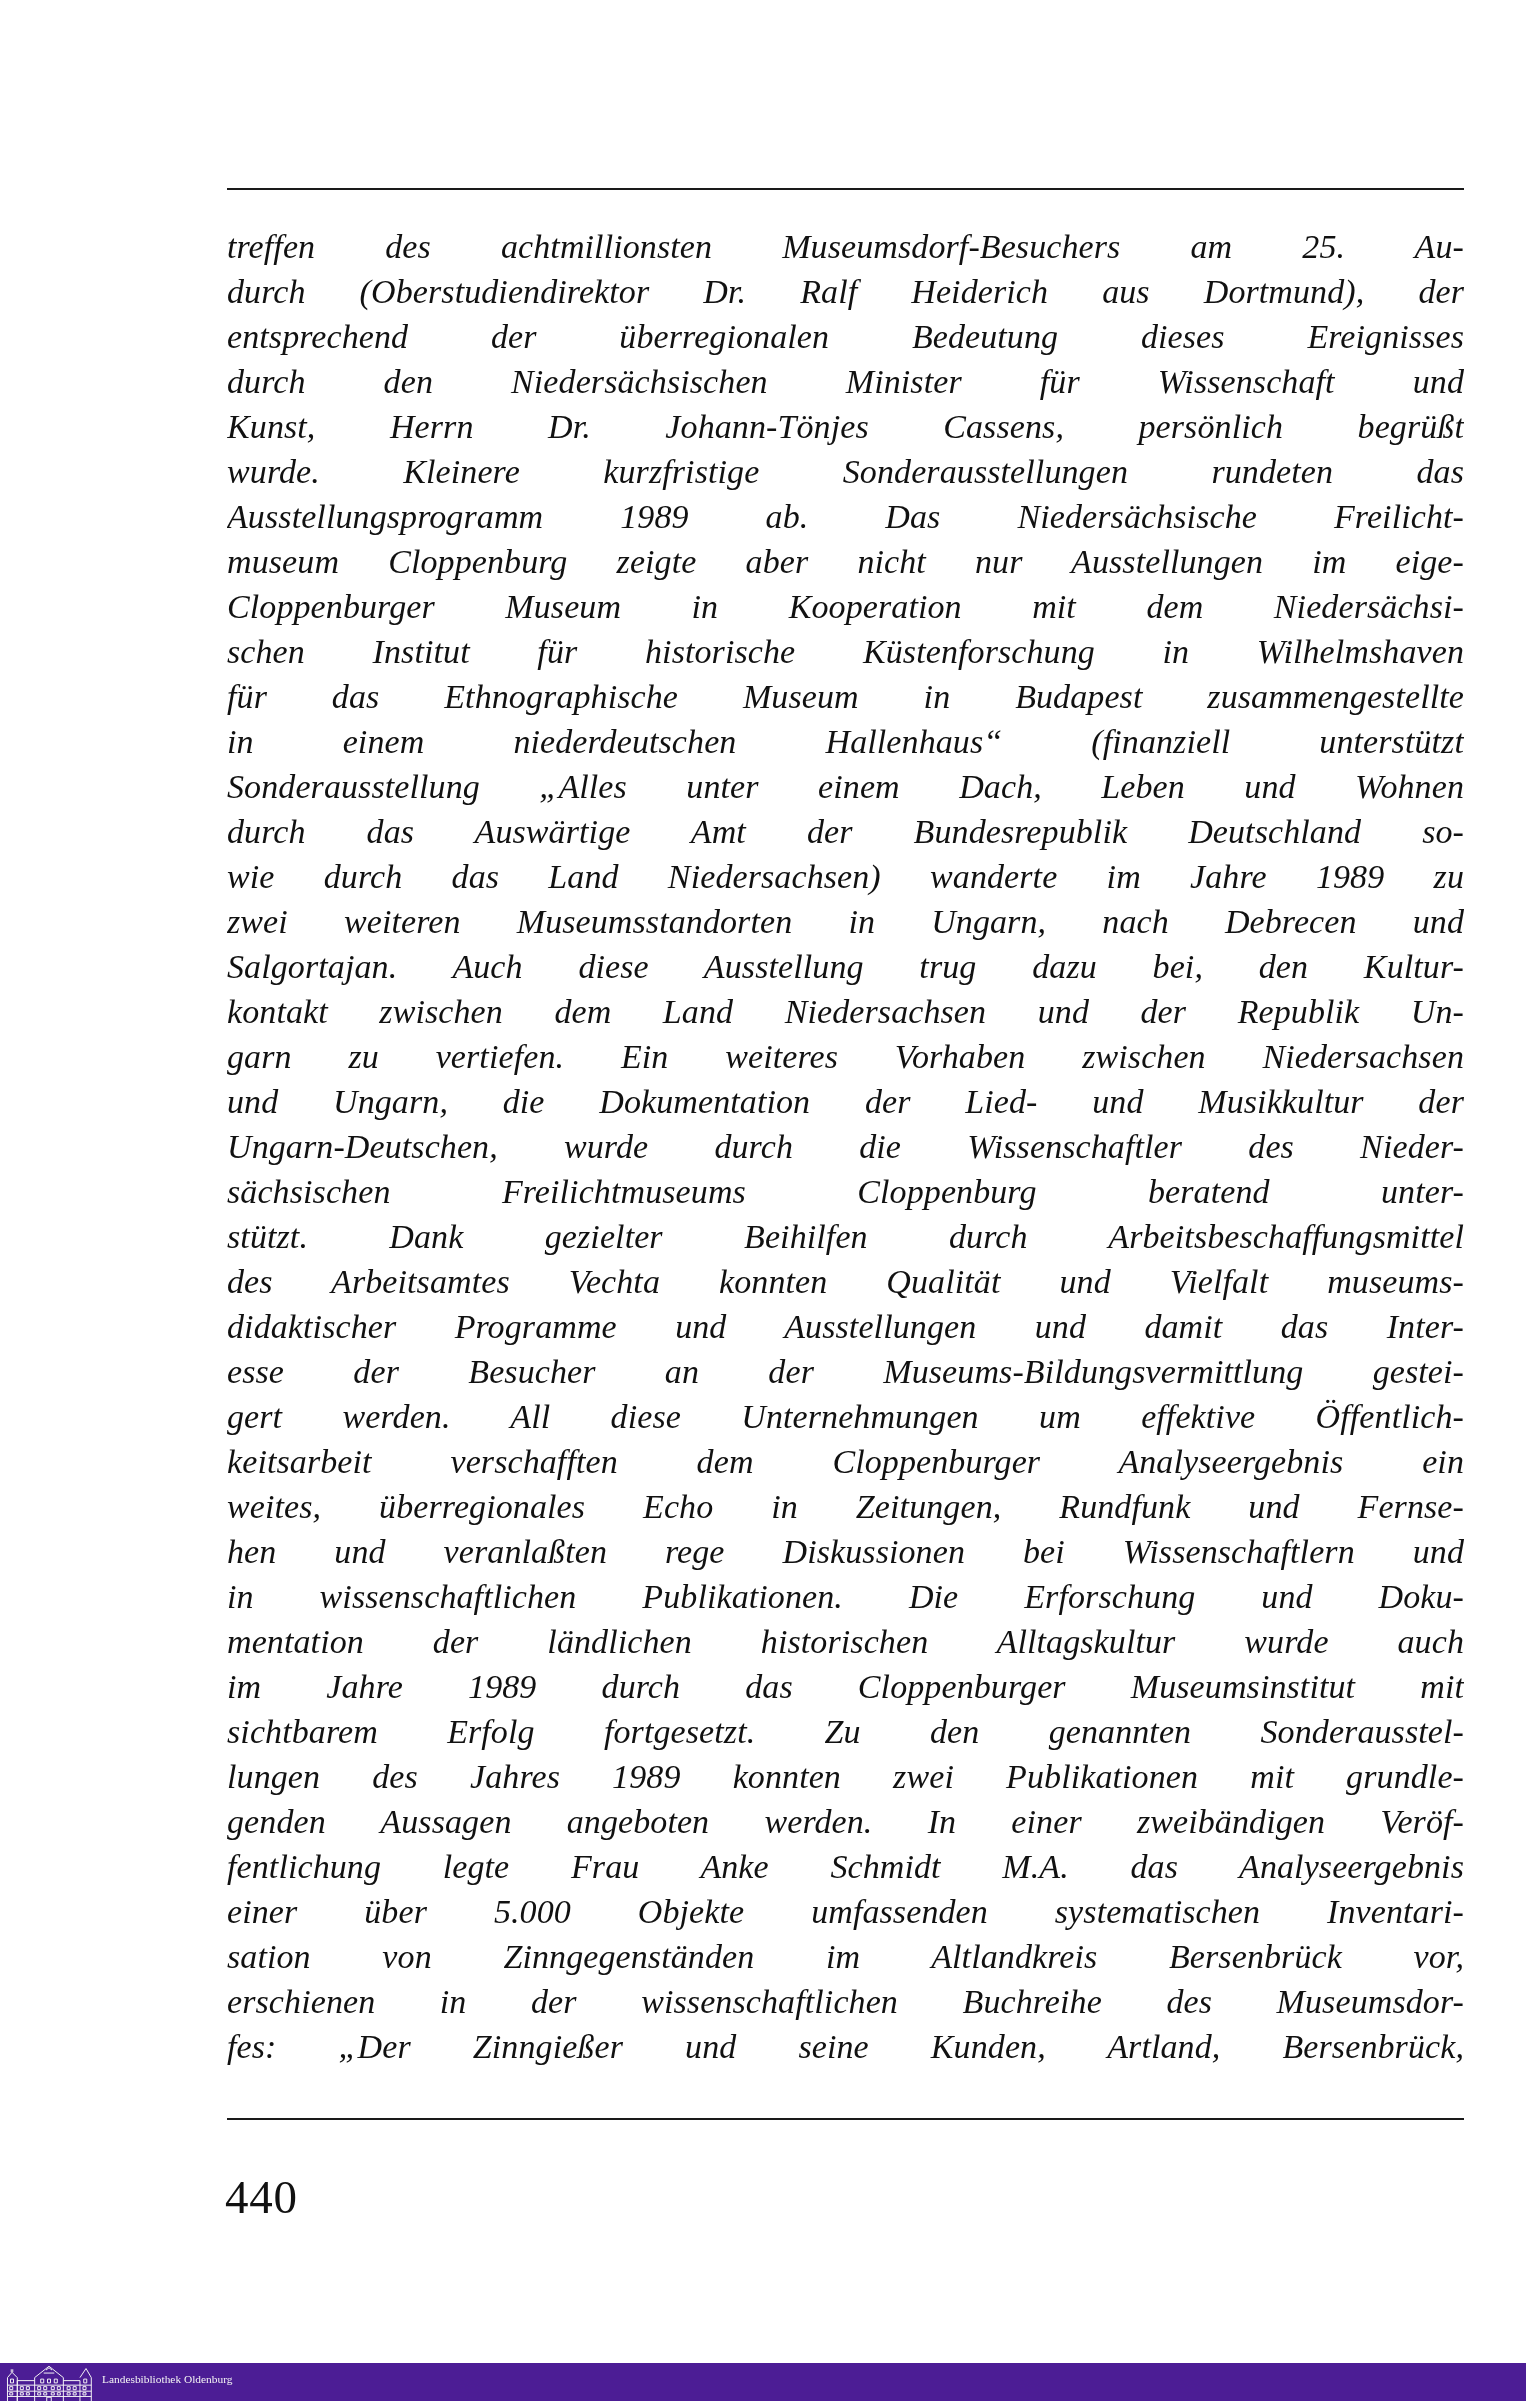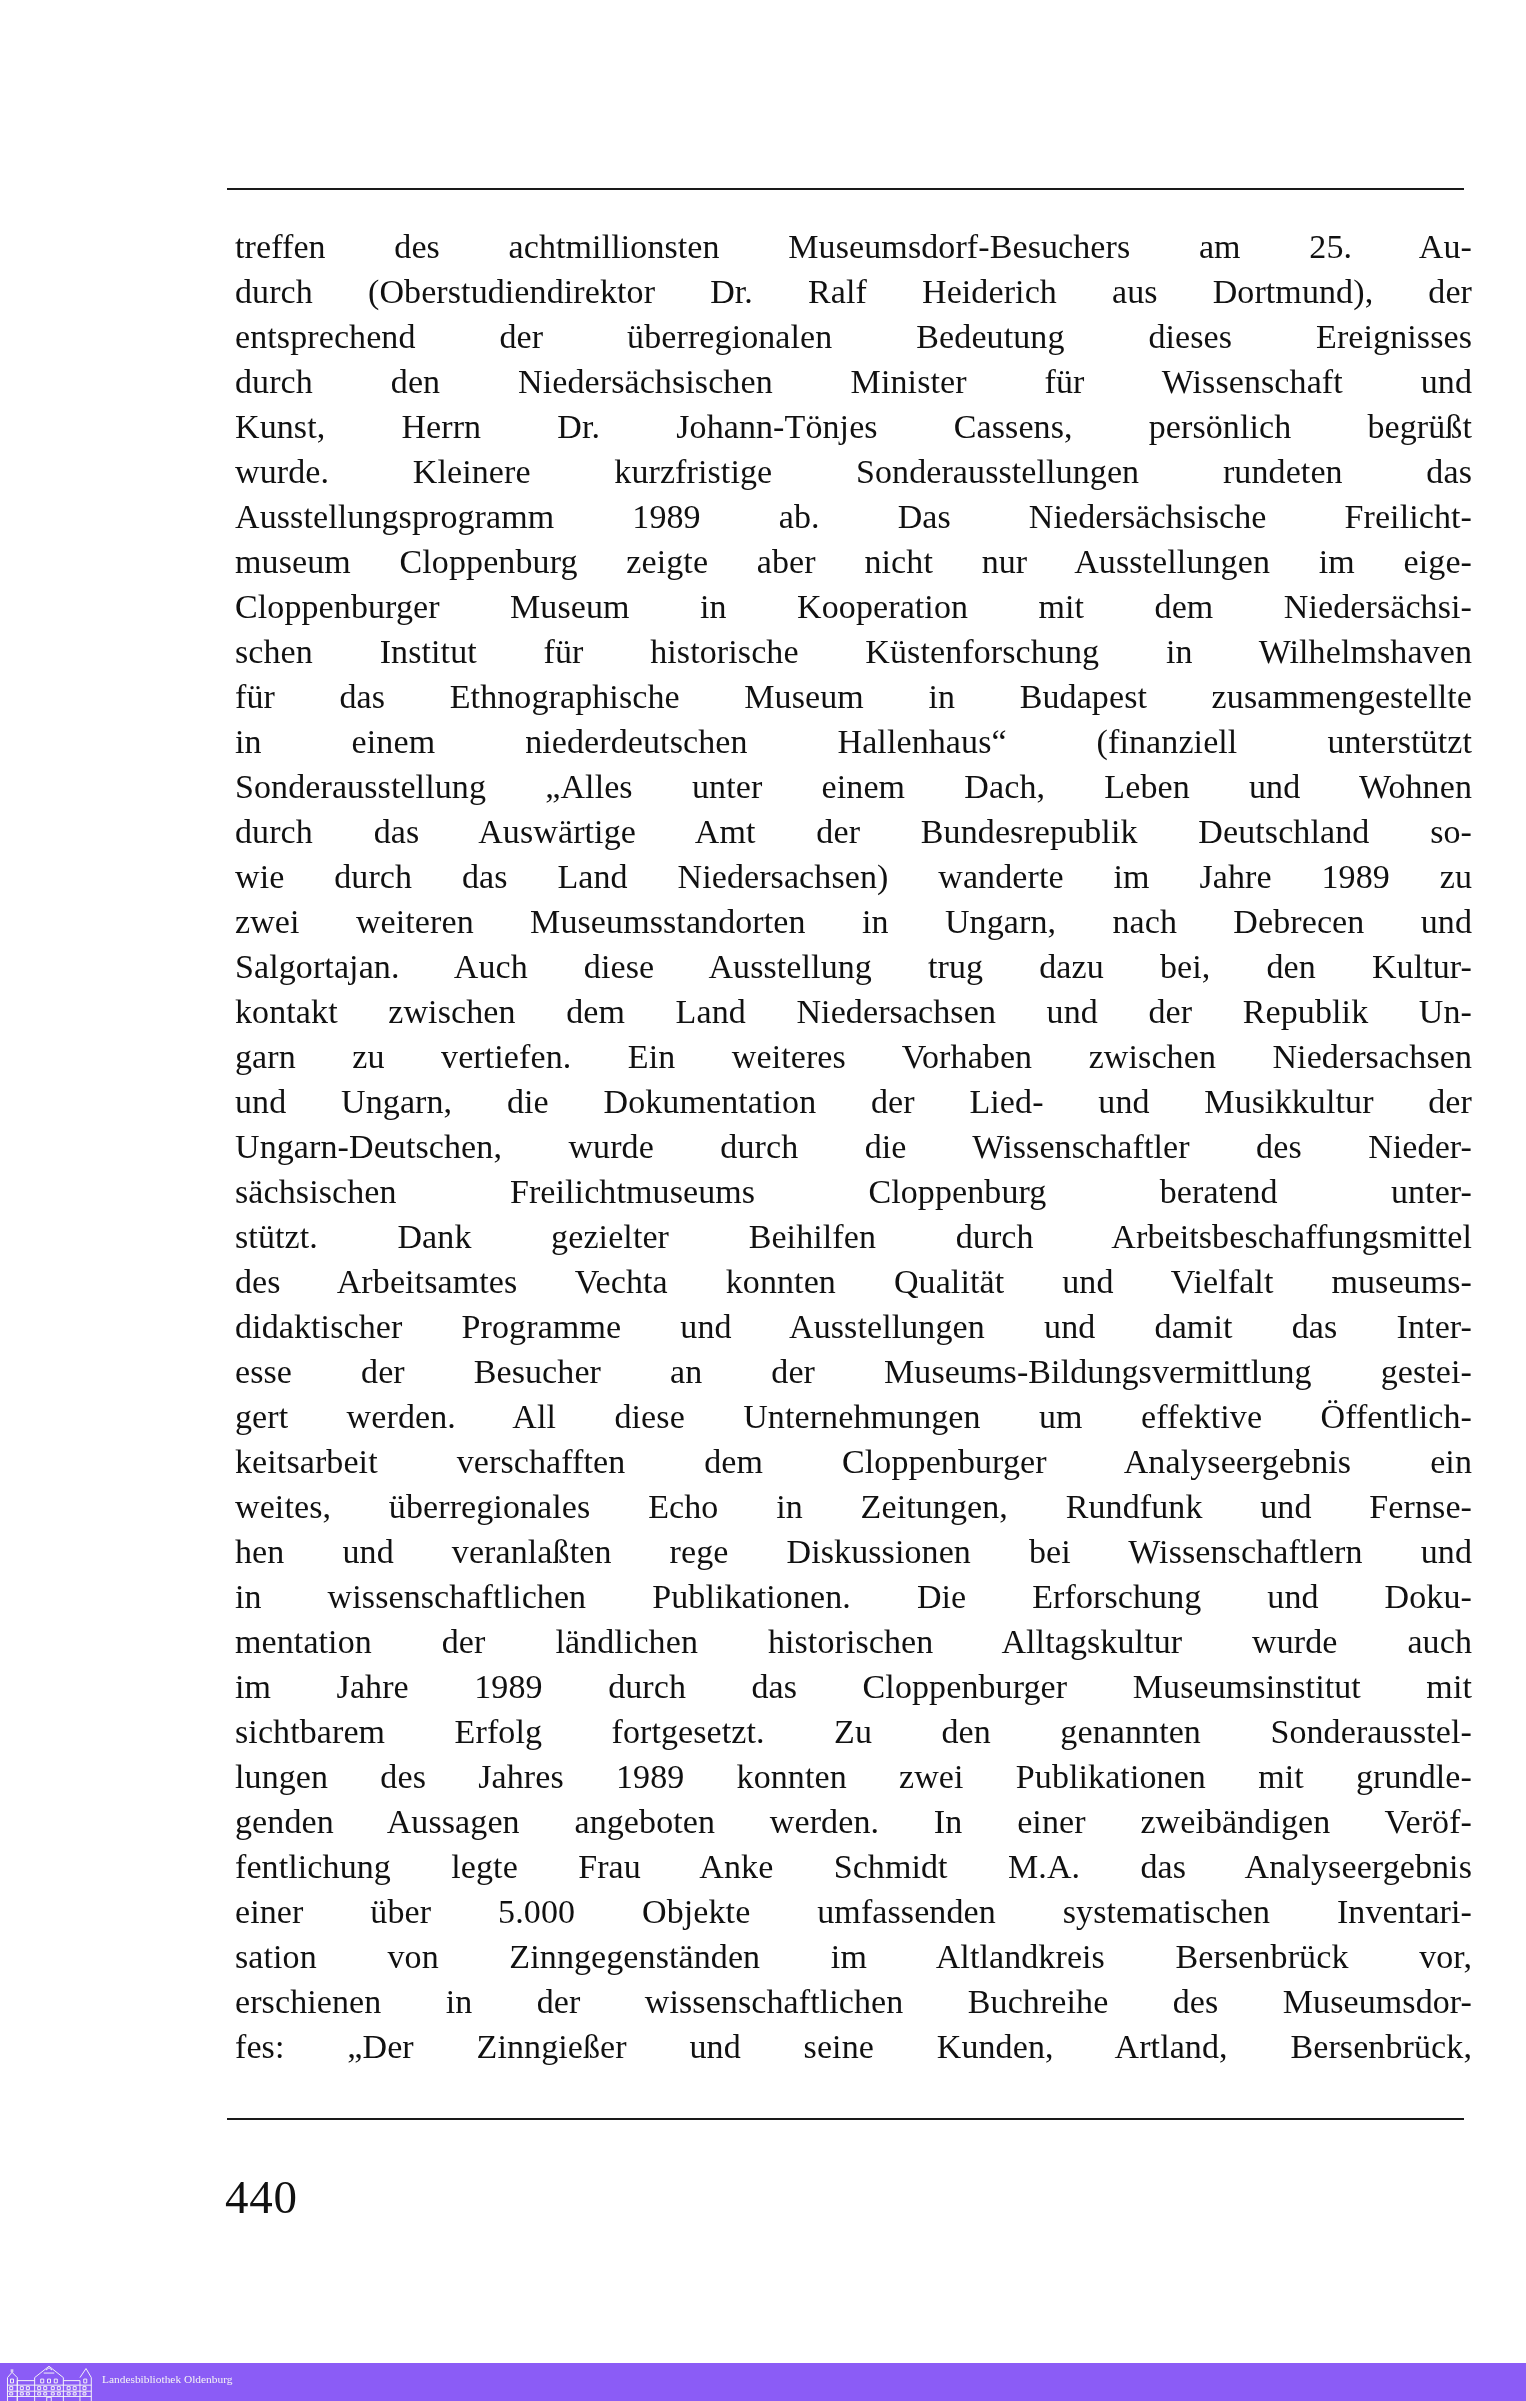--- a/index.html
+++ b/index.html
@@ -20,23 +20,24 @@
       left: 227px;
       width: 1237px;
       height: 0;
       border-top: 2.3px solid #1a1a1a;
     }
     .rule.top { top: 188px; }
     .rule.bottom { top: 2118px; }
 
     .text-block {
       position: absolute;
-      left: 235px;
+      left: 227px;
       top: 224px;
       width: 1237px;
+      font-style: italic;
     }
     .line {
       display: block;
       height: 45px;
       line-height: 45px;
       font-size: 34px;
       white-space: nowrap;
       text-align: justify;
       text-align-last: justify;
       overflow: hidden;
@@ -49,21 +50,21 @@
       font-size: 47px;
       line-height: 43px;
       letter-spacing: 0.8px;
     }
     .footer {
       position: absolute;
       left: 0;
       top: 2363px;
       width: 1526px;
       height: 38px;
-      background: #8b5cf6;
+      background: #4c1d95;
     }
     .footer-logo {
       position: absolute;
       left: 3.8px;
       top: 0.8px;
       width: 90px;
       height: 37px;
     }
     .footer-text {
       position: absolute;

